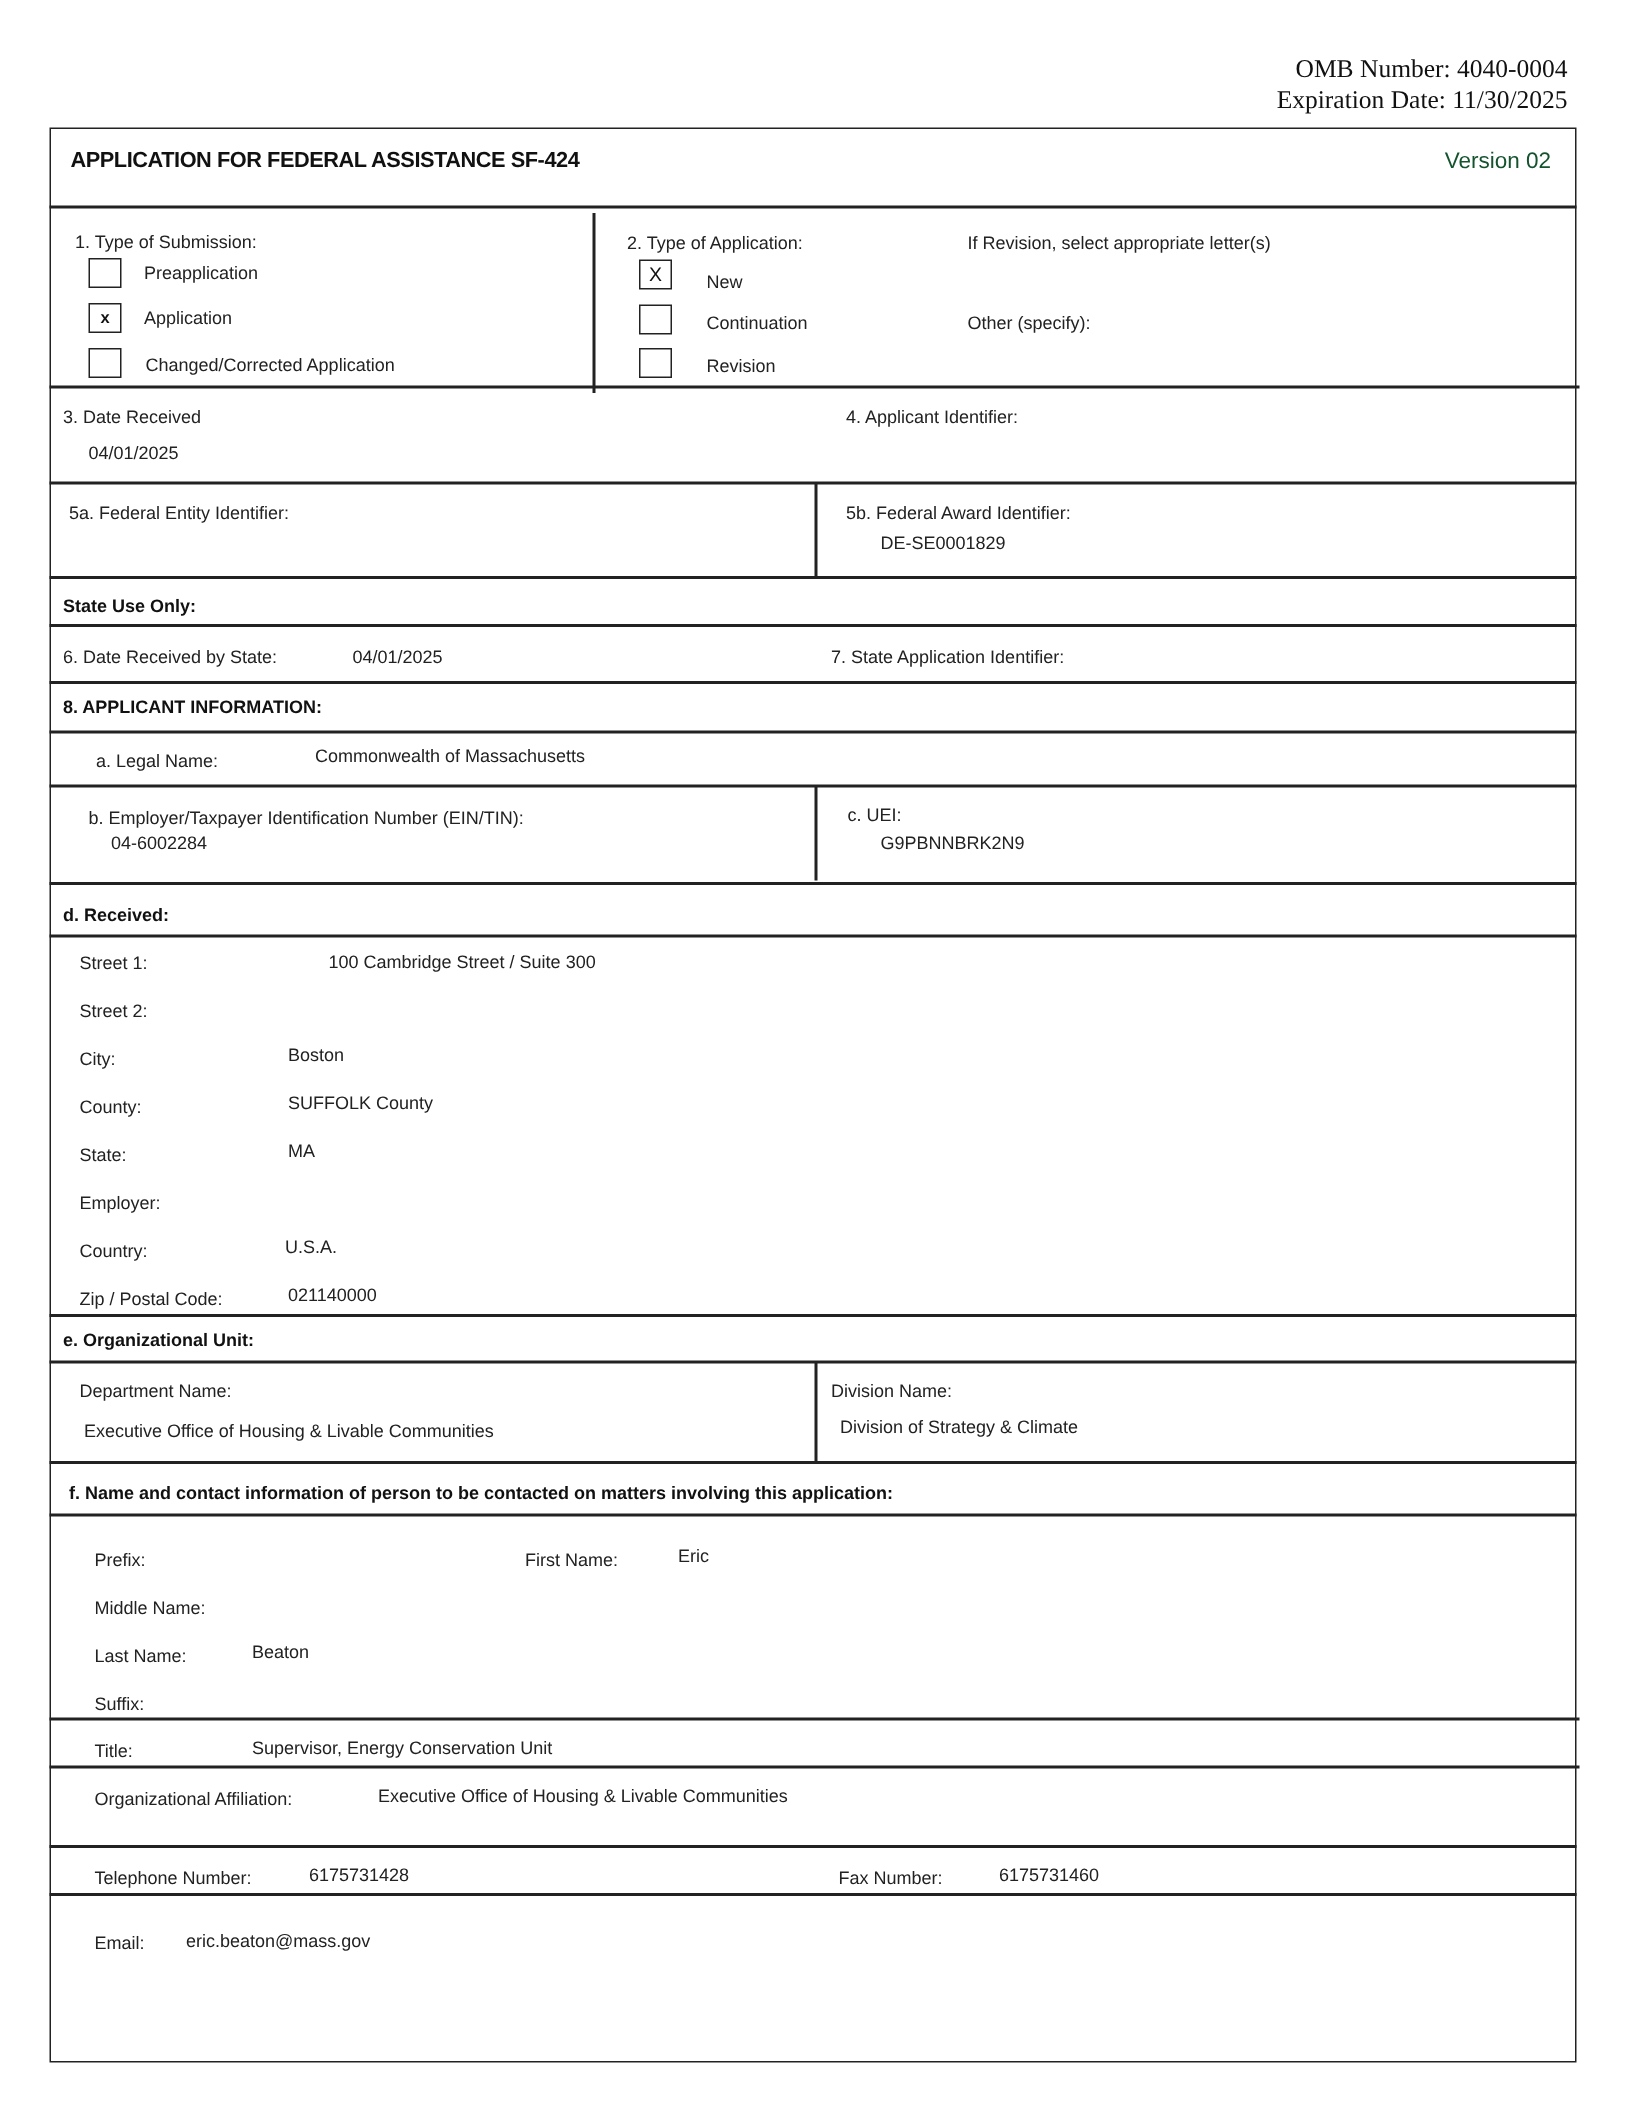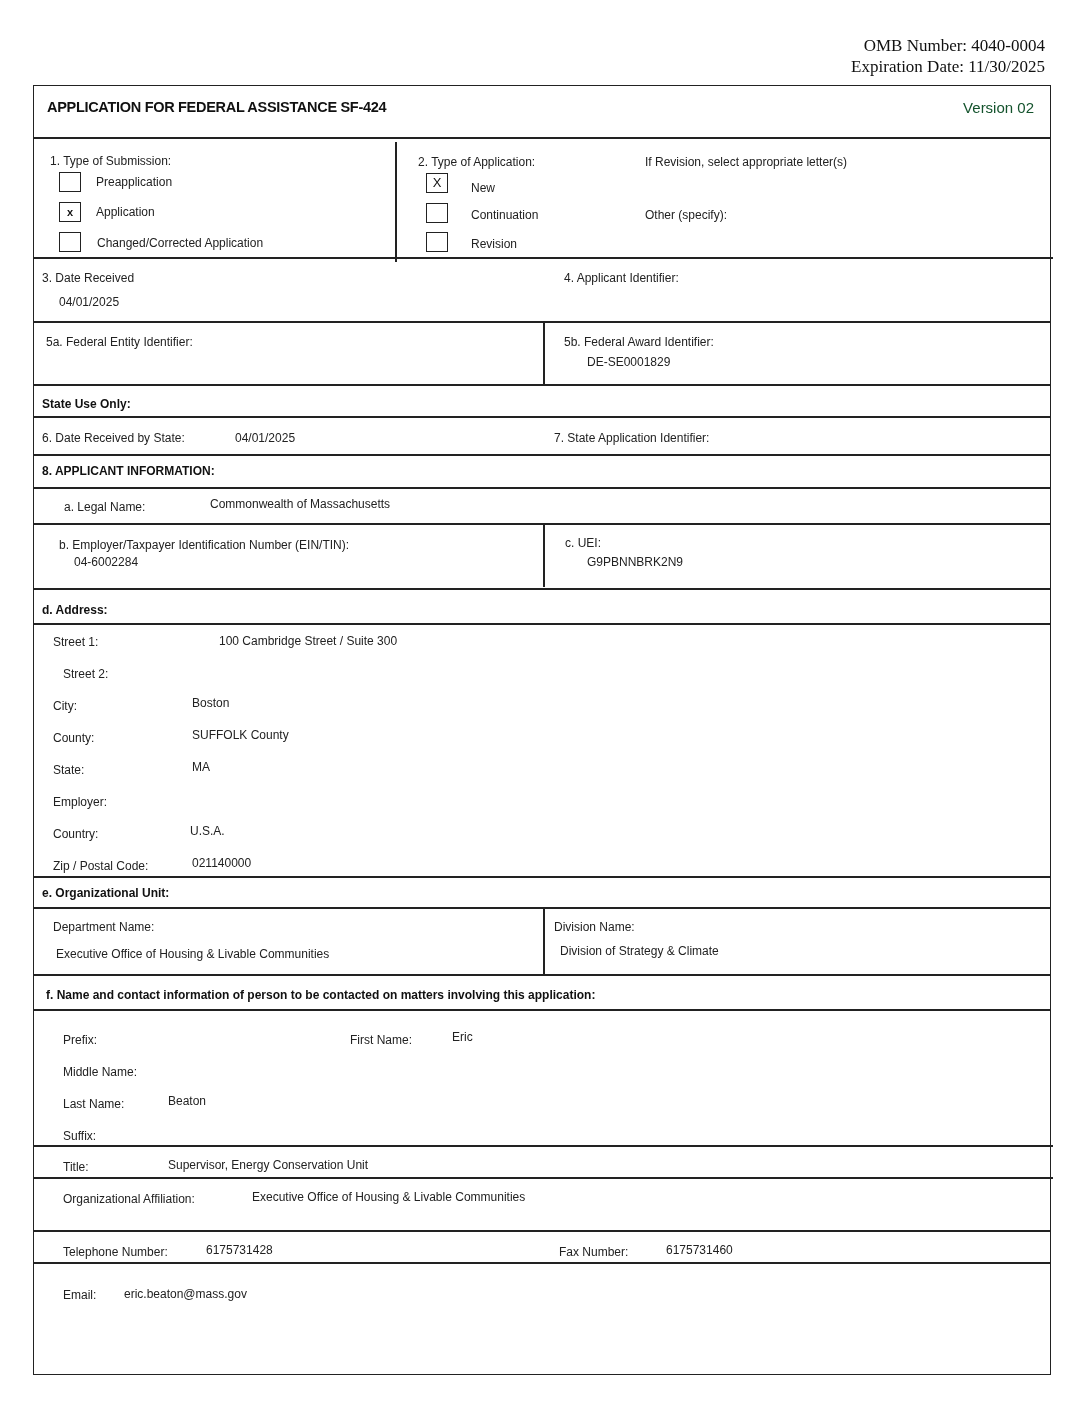--- a/index.html
+++ b/index.html
@@ -77,26 +77,26 @@
 <div class="abs val" style="left:210px; top:497px;">Commonwealth of Massachusetts</div>
 <div class="hl" style="left:33px; width:1018px; top:523px;"></div>
 
 <div class="vl" style="left:543px; top:524px; height:63px;"></div>
 <div class="abs lbl" style="left:59px; top:538px;">b.  Employer/Taxpayer Identification Number (EIN/TIN):</div>
 <div class="abs val" style="left:74px; top:555px;">04-6002284</div>
 <div class="abs lbl" style="left:565px; top:536px;">c.  UEI:</div>
 <div class="abs val" style="left:587px; top:555px;">G9PBNNBRK2N9</div>
 <div class="hl" style="left:33px; width:1018px; top:588px;"></div>
 
-<div class="abs bold" style="left:42px; top:603px;">d. Address:</div>
+<div class="abs bold" style="left:42px; top:603px;">d. Received:</div>
 <div class="hl" style="left:33px; width:1018px; top:623px;"></div>
 
 <div class="abs lbl" style="left:53px; top:635px;">Street 1:</div>
 <div class="abs val" style="left:192px; top:634px;margin-left:27px;">100 Cambridge Street / Suite 300</div>
-<div class="abs lbl" style="left:53px; top:667px;margin-left:10px;">Street 2:</div>
+<div class="abs lbl" style="left:53px; top:667px;">Street 2:</div>
 <div class="abs val" style="left:192px; top:666px;"></div>
 <div class="abs lbl" style="left:53px; top:699px;">City:</div>
 <div class="abs val" style="left:192px; top:696px;">Boston</div>
 <div class="abs lbl" style="left:53px; top:731px;">County:</div>
 <div class="abs val" style="left:192px; top:728px;">SUFFOLK County</div>
 <div class="abs lbl" style="left:53px; top:763px;">State:</div>
 <div class="abs val" style="left:192px; top:760px;">MA</div>
 <div class="abs lbl" style="left:53px; top:795px;">Employer:</div>
 <div class="abs val" style="left:192px; top:794px;"></div>
 <div class="abs lbl" style="left:53px; top:827px;">Country:</div>

